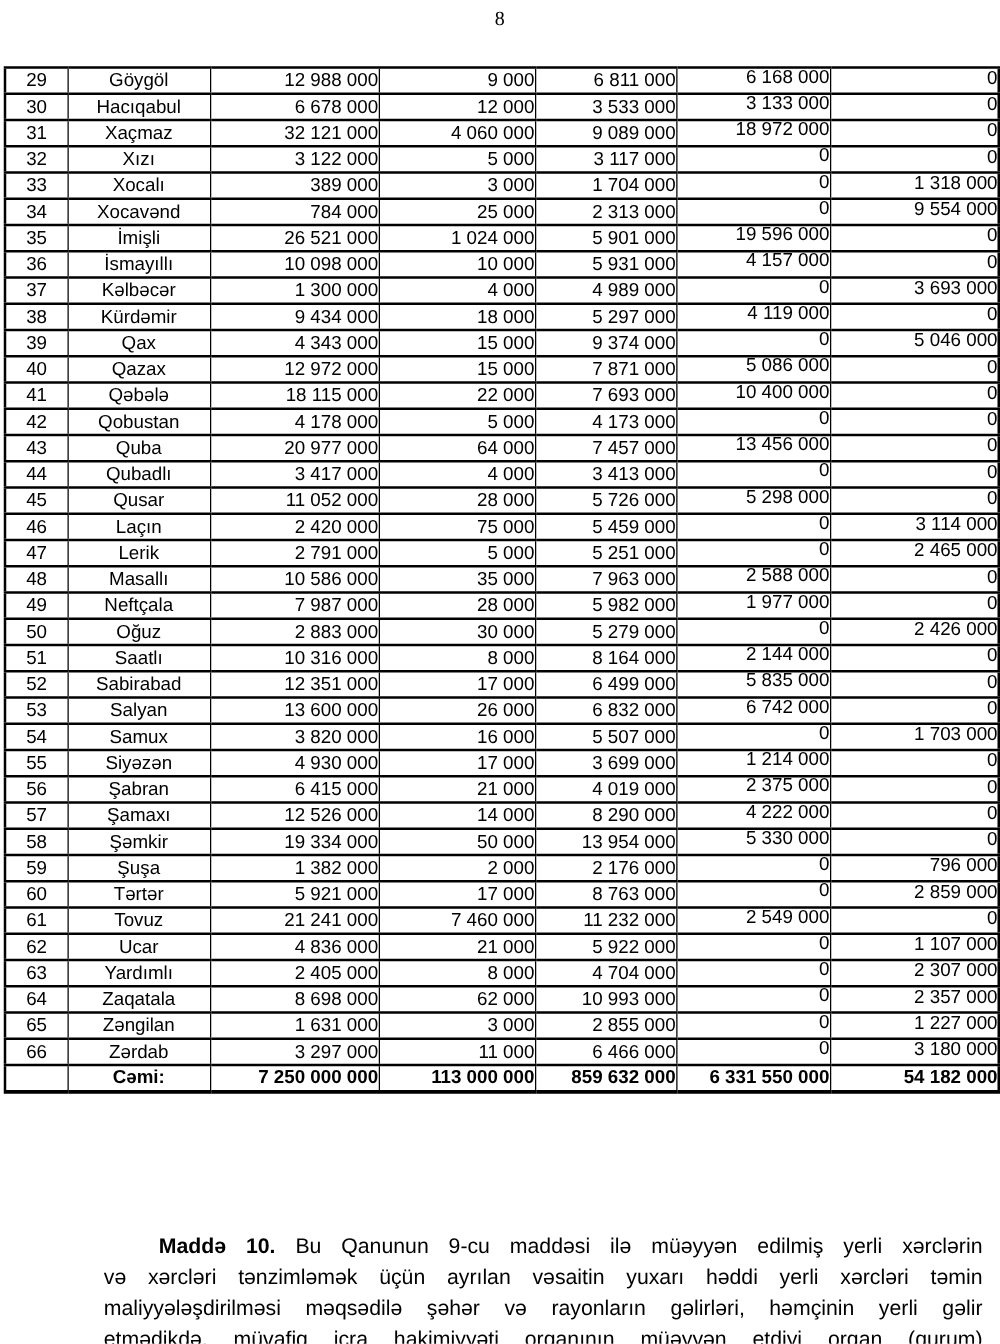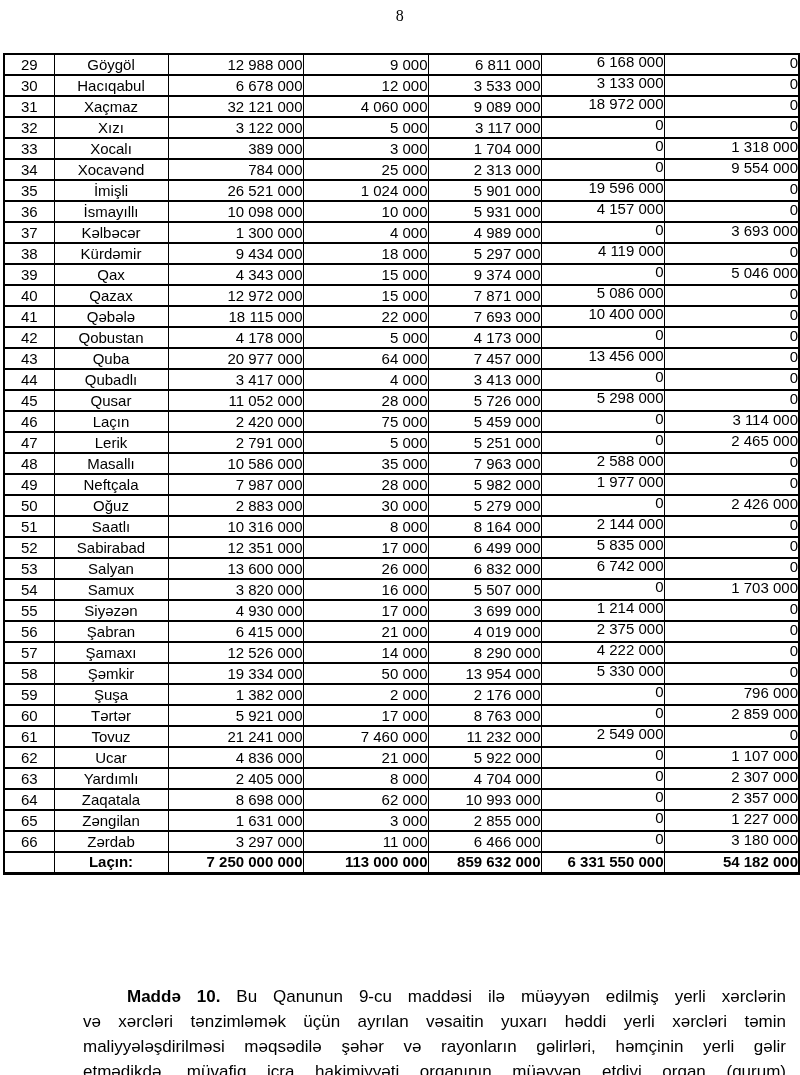--- a/index.html
+++ b/index.html
@@ -418,21 +418,21 @@
         <td class="c-num">66</td>
         <td class="c-name">Zərdab</td>
         <td class="c-val"><span>3 297 000</span></td>
         <td class="c-val"><span>11 000</span></td>
         <td class="c-val"><span>6 466 000</span></td>
         <td class="c-val"><span class="raise3">0</span></td>
         <td class="c-val"><span class="raise2">3 180 000</span></td>
       </tr>
       <tr class="total-row">
         <td class="c-num"></td>
-        <td class="c-name">Laçın:</td>
+        <td class="c-name">Cəmi:</td>
         <td class="c-val">7 250 000 000</td>
         <td class="c-val">113 000 000</td>
         <td class="c-val">859 632 000</td>
         <td class="c-val">6 331 550 000</td>
         <td class="c-val">54 182 000</td>
       </tr>
     </tbody>
 </table>
 
 <div class="article">

